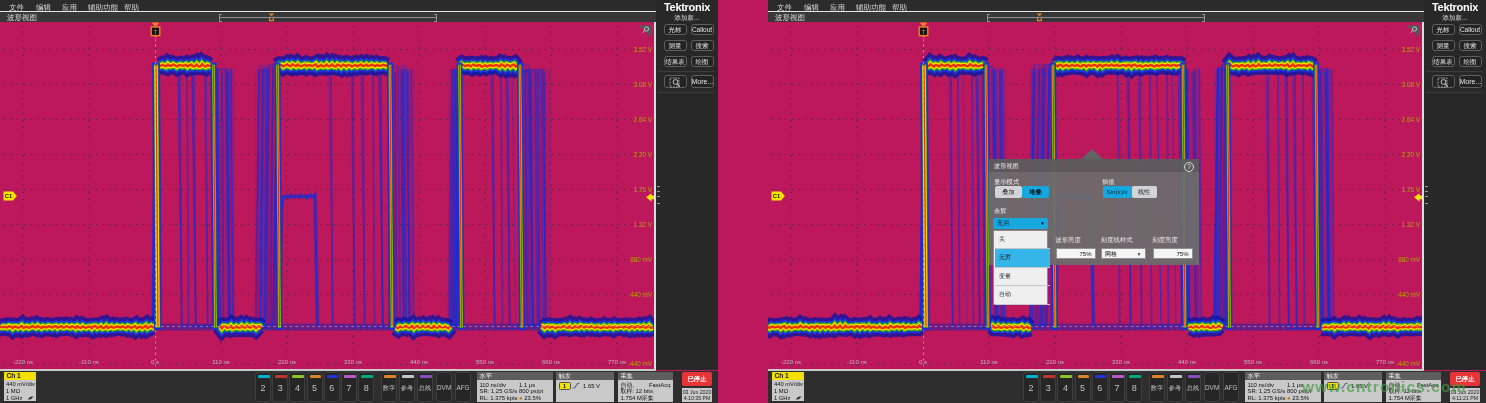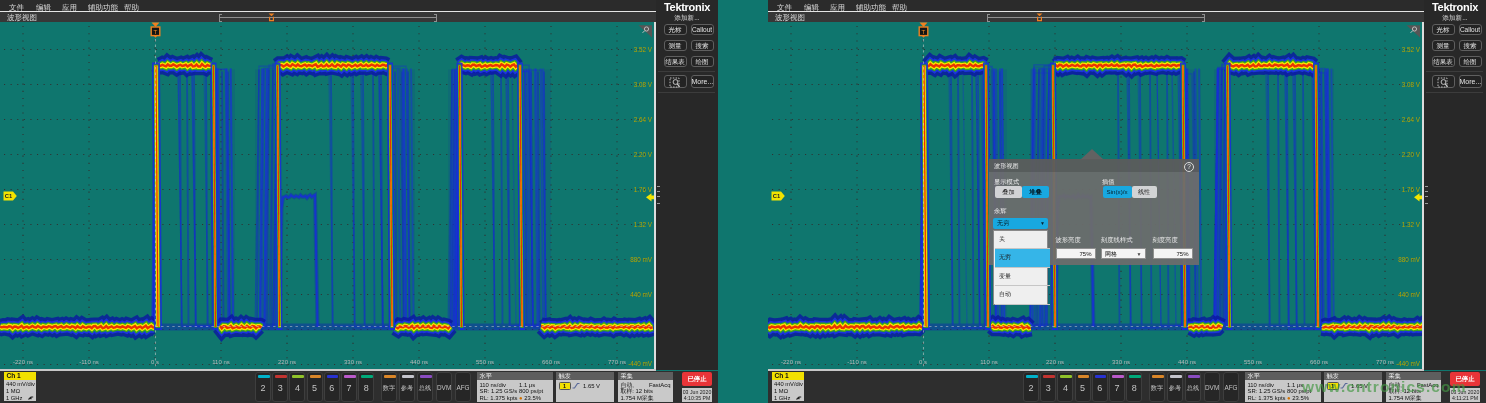--- a/index.html
+++ b/index.html
@@ -1,16 +1,16 @@
 <!DOCTYPE html>
 <html><head><meta charset="utf-8">
 <style>
   html,body{margin:0;padding:0}
   body{width:1486px;height:403px;background:#fff;font-family:"Liberation Sans",sans-serif;position:relative;overflow:hidden}
-  .panel{position:absolute;top:0;width:812px;height:403px;background:#0f766e;overflow:hidden}
+  .panel{position:absolute;top:0;width:812px;height:403px;background:#be185d;overflow:hidden}
   .a{position:absolute}
   .menu{left:0;top:0;width:656px;height:11px;background:#2b2b2b;color:#d8d8d8;font-size:7.5px}
   .menu span{position:absolute;top:2.5px}
   .wline{left:0;top:10.5px;width:656px;height:1.6px;background:#e6e6e6}
   .tabbar{left:0;top:12.1px;width:656px;height:9.6px;background:#373737;color:#dcdcdc;font-size:7.5px}
   .vline{left:654px;top:21.7px;width:1.6px;height:347px;background:#dcdcdc}
   .sidebar{left:655.6px;top:0;width:62.4px;height:370px;background:#282828}
   .botline{left:0;top:369px;width:656px;height:1.6px;background:#c8c8c8}
   .botbar{left:0;top:370.6px;width:718px;height:32.4px;background:#2e2e2e}
   .sbtn{position:absolute;box-sizing:border-box;background:#232323;border:1px solid #5f5f5f;border-radius:3px;color:#e4e4e4;font-size:6.5px;text-align:center}

